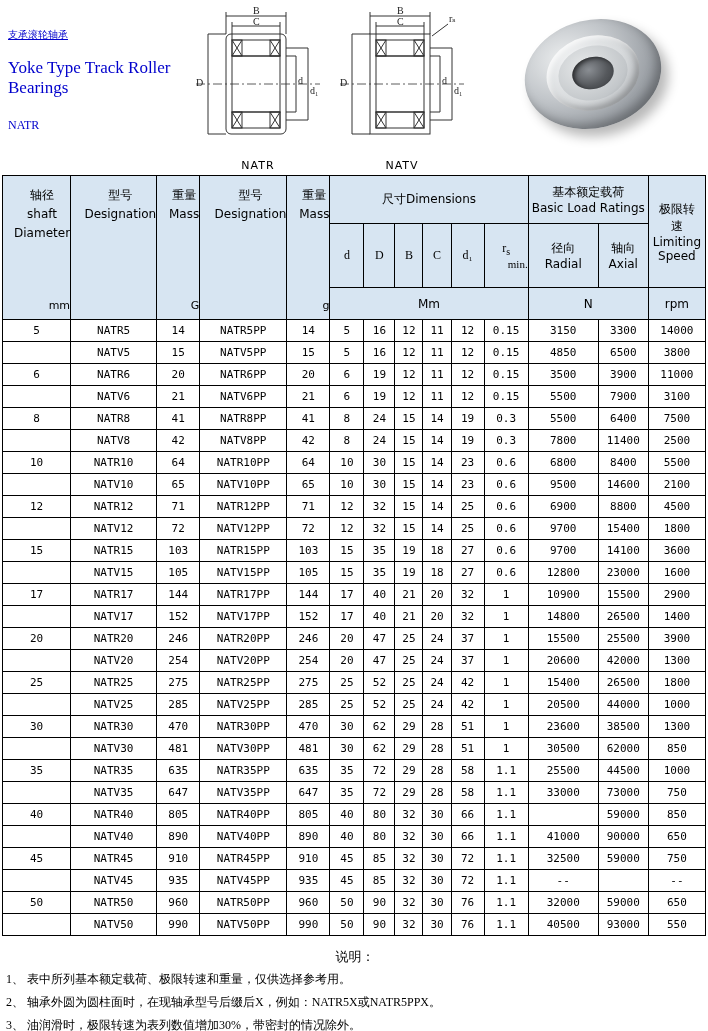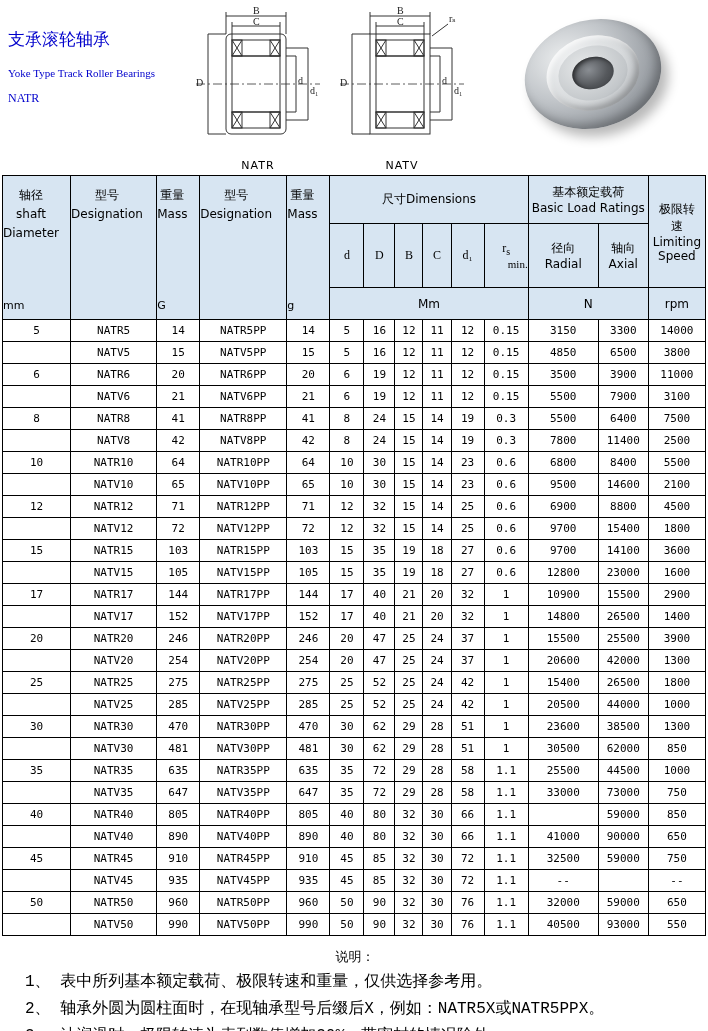--- a/index.html
+++ b/index.html
@@ -4,22 +4,22 @@
 <style>
   html,body { margin:0; padding:0; background:#ffffff; }
   .page {
     position:relative; width:708px; height:1031px; background:#fff;
     font-family:"DejaVu Sans","Liberation Sans",sans-serif; color:#000;
     overflow:hidden;
   }
 
   
   .titles { position:absolute; left:8px; top:28px; width:185px; color:#0000cc; }
-  .titles .t1 { font-size:17px; margin-bottom:16px; }
-  .titles .t2 { font-size:11px; margin-bottom:12px; font-family:"Liberation Serif","DejaVu Serif",serif; }
+  .titles .t1 { font-size:10px; margin-bottom:16px;text-decoration:underline; }
+  .titles .t2 { font-size:17px; margin-bottom:20px; font-family:"Liberation Serif","DejaVu Serif",serif; }
   .titles .t3 { font-size:12px; margin-bottom:12px; font-family:"Liberation Serif","DejaVu Serif",serif; }
   .titles .t4 { font-size:12px; font-family:"Liberation Serif","DejaVu Serif",serif; }
 
   
   .diagram { position:absolute; top:4px; width:132px; height:168px; }
   .diagram.left  { left:192px; }
   .diagram.right { left:336px; }
   .diagram svg { position:absolute; left:0; top:0; }
   .dim-label {
     position:absolute; font-size:10px; font-family:"Liberation Serif","DejaVu Serif",serif;
@@ -68,33 +68,33 @@
   table.spec thead th { background:#d7e5f2; font-weight:normal; font-size:12px; }
   table.spec thead .sub { font-size:12px; font-family:"Liberation Serif","DejaVu Serif",serif; }
   table.spec thead .unitrow { font-size:11px; height:32px; }
   table.spec tbody td {
     height:21px; font-size:11px;
     font-family:"DejaVu Sans Mono","Liberation Mono",monospace;
     background:#fff;
   }
   .pre { white-space:pre-line; }
   .vwrap {
-    display:flex; flex-direction:column; justify-content:space-between; align-items:flex-start;
+    display:flex; flex-direction:column; justify-content:space-between; align-items:flex-end;
     height:140px; padding:8px 0 6px 0; box-sizing:border-box;gap:44px;
   }
   .vwrap .ttl { line-height:1.6; }
   .vwrap .unit { font-size:11px; }
   .row1 { height:48px; }
   .row2 { height:64px; }
   .rs-min { font-size:11px;text-align:right; }
 
   
   .notes { position:absolute; left:6px; top:948px; width:698px; }
   .notes .nh { font-size:13px; margin-bottom:5px;text-align:center; }
-  .notes .nl { font-size:16px; margin-bottom:6px; font-family:Liberation Mono, monospace;margin-left:19px; }
+  .notes .nl { font-size:12px; margin-bottom:6px; font-family:Liberation Serif, serif; }
 </style>
 </head>
 <body>
 
 <div class="page">
 
   <div class="titles">
     <div class="t1">支承滚轮轴承</div>
     <div class="t2">Yoke Type Track Roller Bearings</div>
     <div class="t3">NATR</div>

